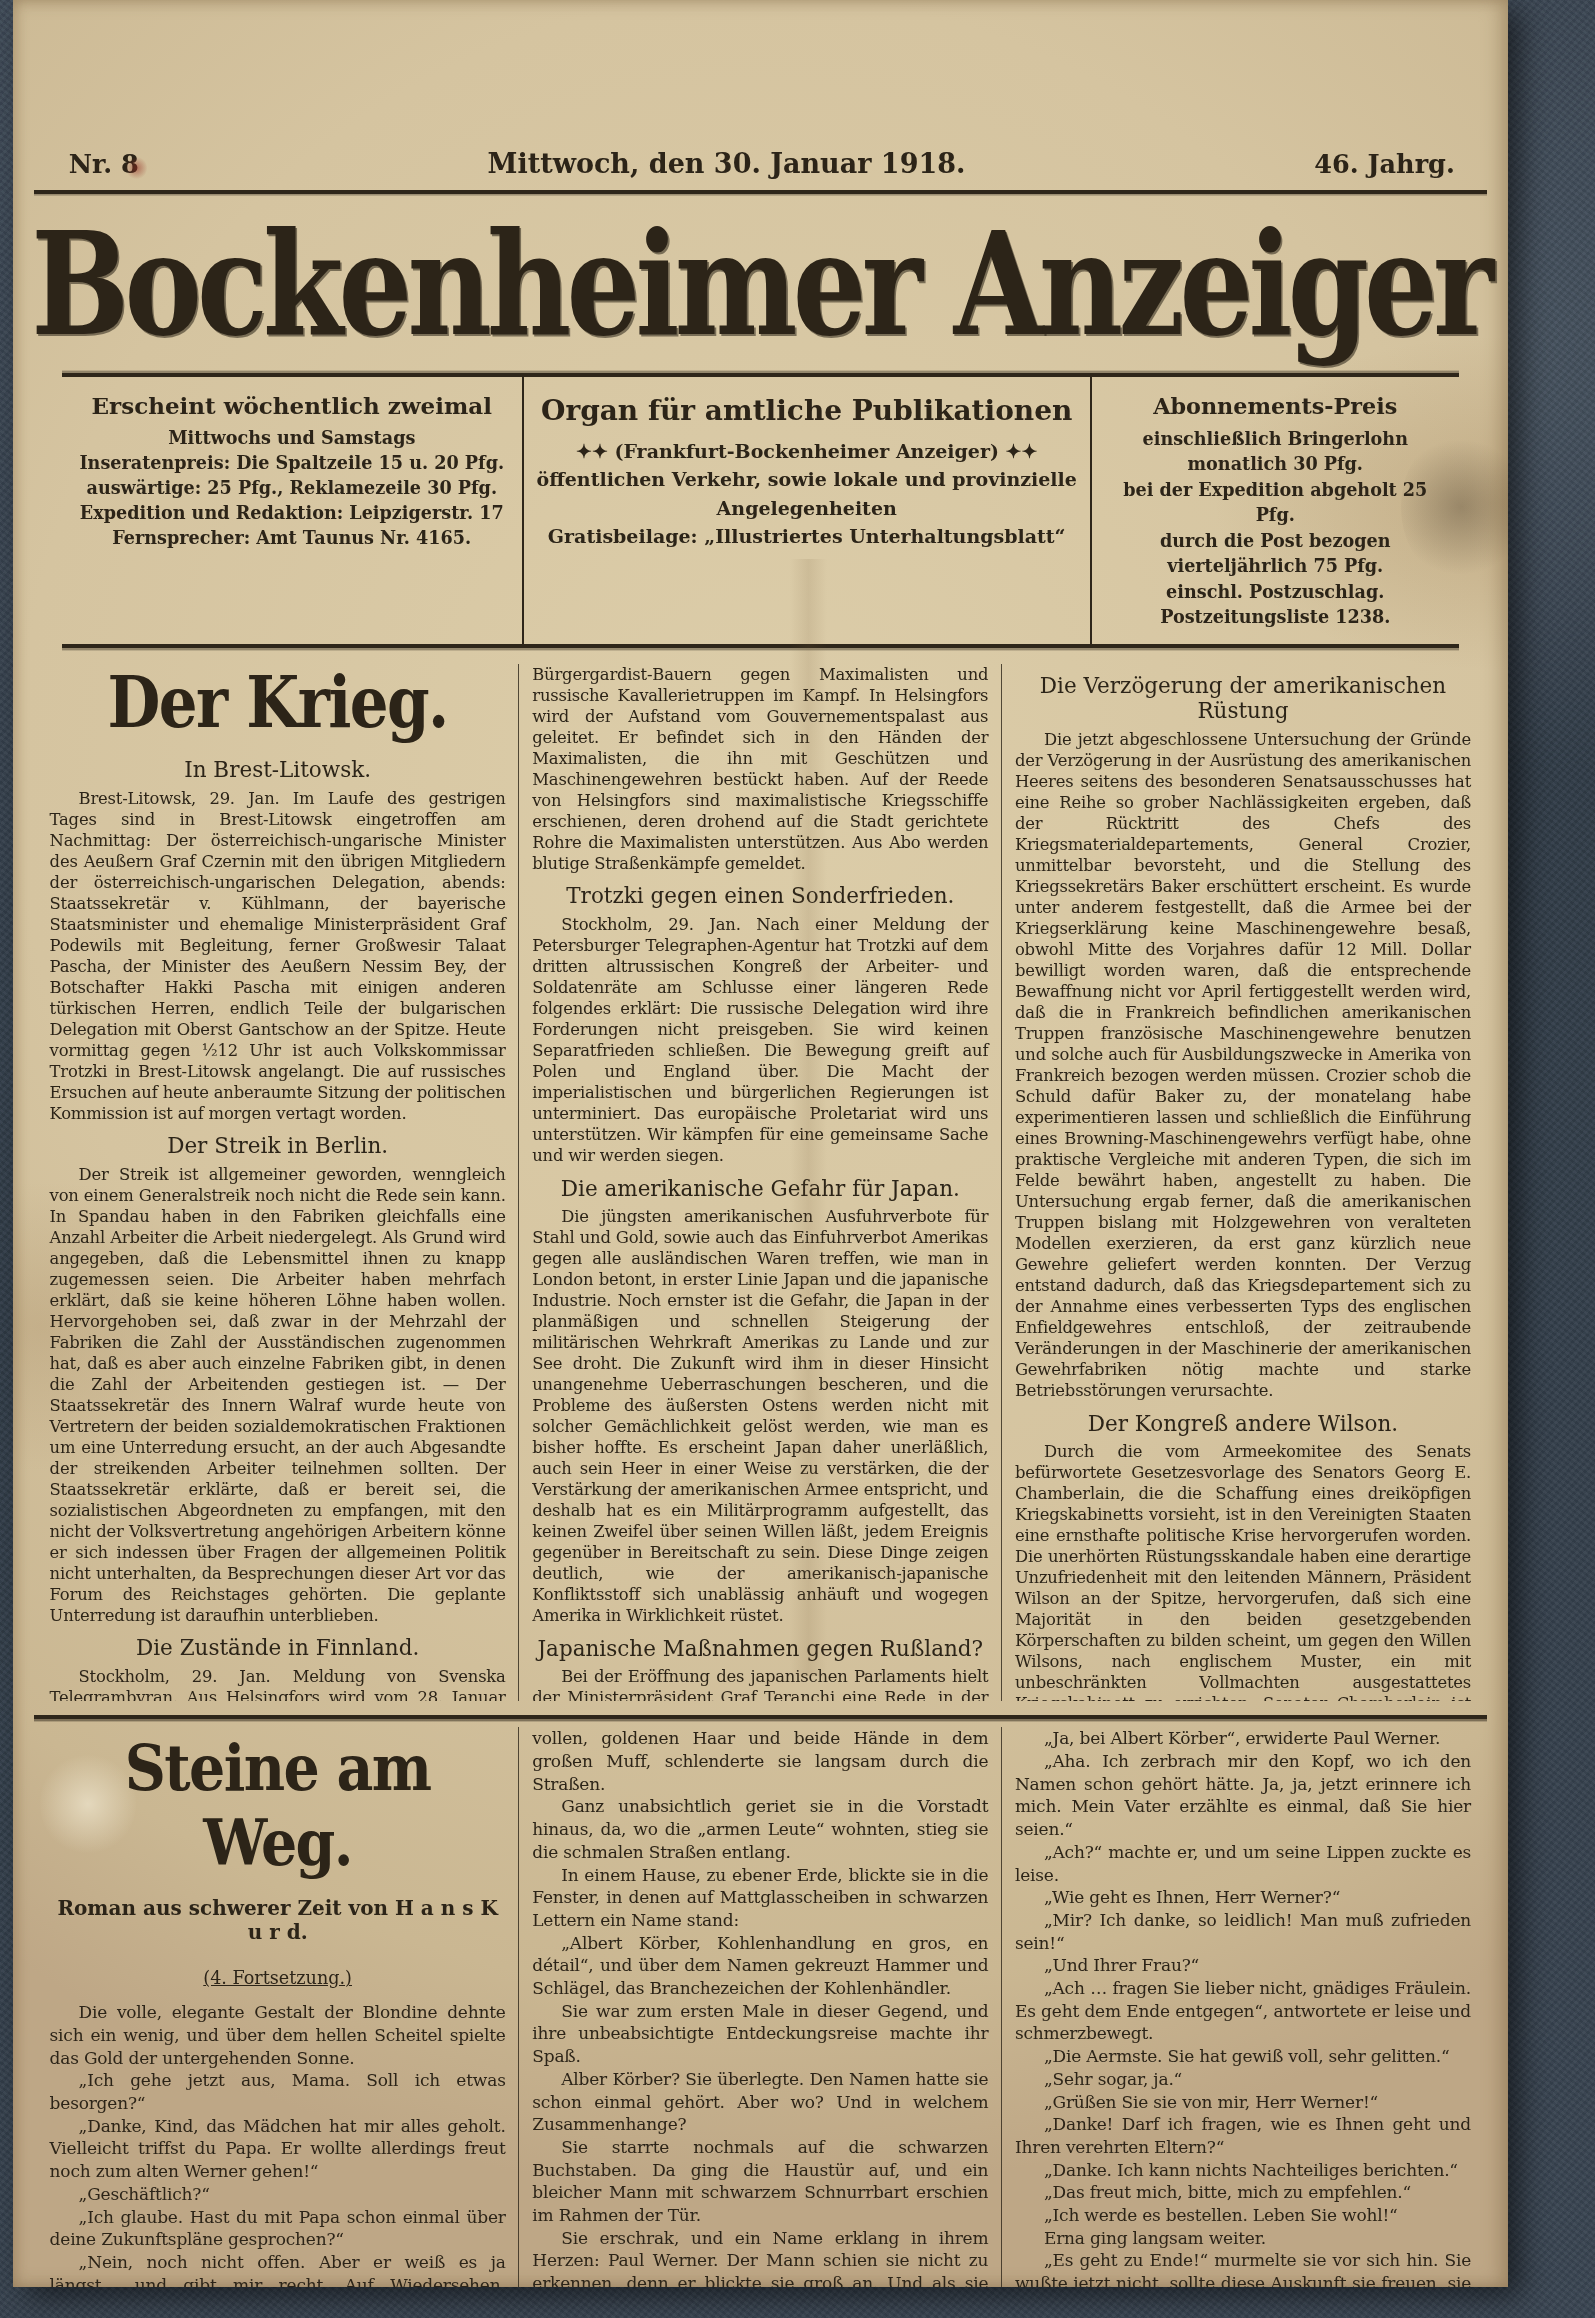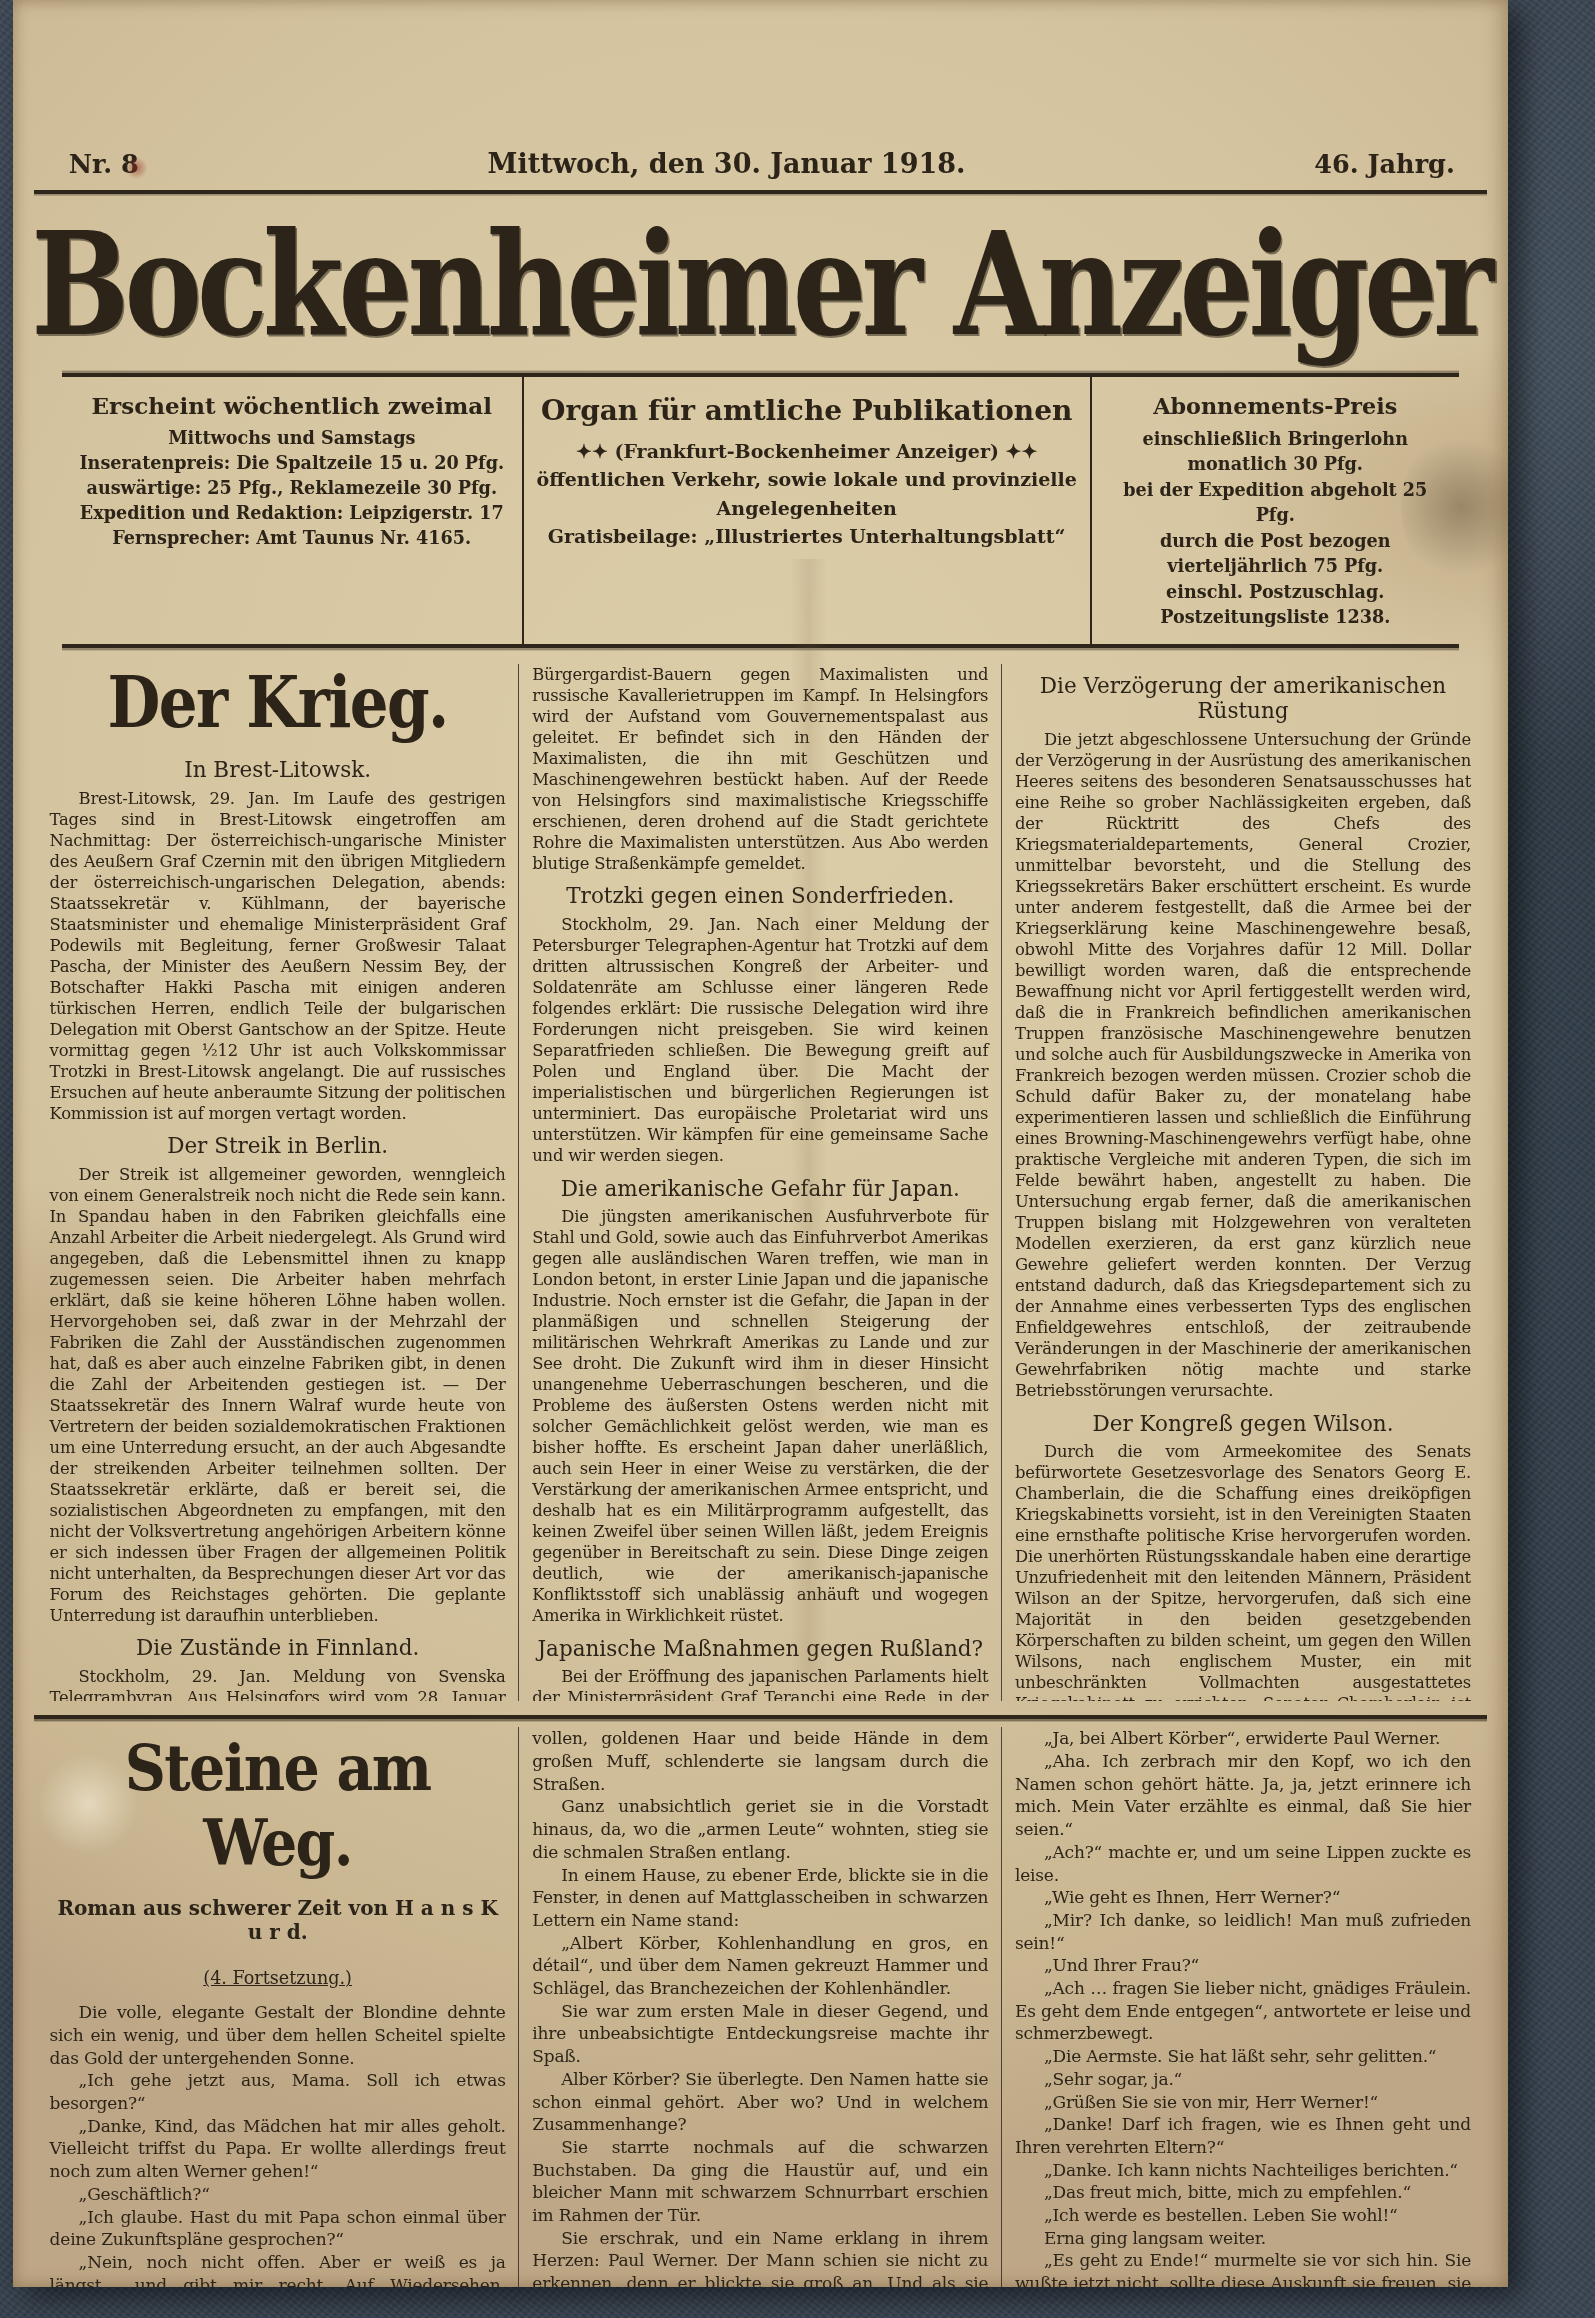--- a/index.html
+++ b/index.html
@@ -121,21 +121,21 @@
         <div class="blk-h">Trotzki gegen einen Sonderfrieden.</div>
         <p class="blk-p">Stockholm, 29. Jan. Nach einer Meldung der Petersburger Telegraphen-Agentur hat Trotzki auf dem dritten altrussischen Kongreß der Arbeiter- und Soldatenräte am Schlusse einer längeren Rede folgendes erklärt: Die russische Delegation wird ihre Forderungen nicht preisgeben. Sie wird keinen Separatfrieden schließen. Die Bewegung greift auf Polen und England über. Die Macht der imperialistischen und bürgerlichen Regierungen ist unterminiert. Das europäische Proletariat wird uns unterstützen. Wir kämpfen für eine gemeinsame Sache und wir werden siegen.</p>
         <div class="blk-h">Die amerikanische Gefahr für Japan.</div>
         <p class="blk-p">Die jüngsten amerikanischen Ausfuhrverbote für Stahl und Gold, sowie auch das Einfuhrverbot Amerikas gegen alle ausländischen Waren treffen, wie man in London betont, in erster Linie Japan und die japanische Industrie. Noch ernster ist die Gefahr, die Japan in der planmäßigen und schnellen Steigerung der militärischen Wehrkraft Amerikas zu Lande und zur See droht. Die Zukunft wird ihm in dieser Hinsicht unangenehme Ueberraschungen bescheren, und die Probleme des äußersten Ostens werden nicht mit solcher Gemächlichkeit gelöst werden, wie man es bisher hoffte. Es erscheint Japan daher unerläßlich, auch sein Heer in einer Weise zu verstärken, die der Verstärkung der amerikanischen Armee entspricht, und deshalb hat es ein Militärprogramm aufgestellt, das keinen Zweifel über seinen Willen läßt, jedem Ereignis gegenüber in Bereitschaft zu sein. Diese Dinge zeigen deutlich, wie der amerikanisch-japanische Konfliktsstoff sich unablässig anhäuft und wogegen Amerika in Wirklichkeit rüstet.</p>
         <div class="blk-h">Japanische Maßnahmen gegen Rußland?</div>
         <p class="blk-p">Bei der Eröffnung des japanischen Parlaments hielt der Ministerpräsident Graf Teranchi eine Rede, in der er Pariser Meldungen zufolge sagte: Die Wendung der Ereignisse in Rußland ist für uns ein Gegenstand ernstester Sorge. Wir wünschen, daß Rußland sich eine dauerhafte Regierung schafft, indem wir feststellen, daß leider die Unordnung auf Ostasien übergreift. Es ist zu befürchten, daß sie den Frieden im äußersten Osten bedroht, der die Grundlage der Politik unseres Reiches bildet. Wenn die Unruhen die nationalen Interessen bedrohen, wird die Regierung die geeigneten Maßnahmen treffen. Der Minister des Auswärtigen Baron Motono unterstützte diese Worte und fügte hinzu: Die Verantwortung für die Aufrechterhaltung der Sicherheit im äußersten Osten fällt Japan zu. Dieses darf vor keinem Opfer zurückschrecken, um einen dauerhaften Frieden zu sichern.</p>
       </div>
     <div class="ncol">
         <div class="blk-h">Die Verzögerung der amerikanischen Rüstung</div>
         <p class="blk-p">Die jetzt abgeschlossene Untersuchung der Gründe der Verzögerung in der Ausrüstung des amerikanischen Heeres seitens des besonderen Senatsausschusses hat eine Reihe so grober Nachlässigkeiten ergeben, daß der Rücktritt des Chefs des Kriegsmaterialdepartements, General Crozier, unmittelbar bevorsteht, und die Stellung des Kriegssekretärs Baker erschüttert erscheint. Es wurde unter anderem festgestellt, daß die Armee bei der Kriegserklärung keine Maschinengewehre besaß, obwohl Mitte des Vorjahres dafür 12 Mill. Dollar bewilligt worden waren, daß die entsprechende Bewaffnung nicht vor April fertiggestellt werden wird, daß die in Frankreich befindlichen amerikanischen Truppen französische Maschinengewehre benutzen und solche auch für Ausbildungszwecke in Amerika von Frankreich bezogen werden müssen. Crozier schob die Schuld dafür Baker zu, der monatelang habe experimentieren lassen und schließlich die Einführung eines Browning-Maschinengewehrs verfügt habe, ohne praktische Vergleiche mit anderen Typen, die sich im Felde bewährt haben, angestellt zu haben. Die Untersuchung ergab ferner, daß die amerikanischen Truppen bislang mit Holzgewehren von veralteten Modellen exerzieren, da erst ganz kürzlich neue Gewehre geliefert werden konnten. Der Verzug entstand dadurch, daß das Kriegsdepartement sich zu der Annahme eines verbesserten Typs des englischen Enfieldgewehres entschloß, der zeitraubende Veränderungen in der Maschinerie der amerikanischen Gewehrfabriken nötig machte und starke Betriebsstörungen verursachte.</p>
-        <div class="blk-h">Der Kongreß gegen Wilson.</div>
+        <div class="blk-h">Der Kongreß andere Wilson.</div>
         <p class="blk-p">Durch die vom Armeekomitee des Senats befürwortete Gesetzesvorlage des Senators Georg E. Chamberlain, die die Schaffung eines dreiköpfigen Kriegskabinetts vorsieht, ist in den Vereinigten Staaten eine ernsthafte politische Krise hervorgerufen worden. Die unerhörten Rüstungsskandale haben eine derartige Unzufriedenheit mit den leitenden Männern, Präsident Wilson an der Spitze, hervorgerufen, daß sich eine Majorität in den beiden gesetzgebenden Körperschaften zu bilden scheint, um gegen den Willen Wilsons, nach englischem Muster, ein mit unbeschränkten Vollmachten ausgestattetes Kriegskabinett zu errichten. Senator Chamberlain ist einer der Führer der demokratischen Partei und galt als eine der stärksten Stützen Wilsons. Wie viele andere Mitglieder der Partei ist auch er durch die autokratischen Methoden des Präsidenten Wilson abgestoßen worden, und die unglaublichen Mißstände in der Kriegsrüstung haben ihn veranlaßt, offen mit der Forderung hervorzutreten, die Gewalt des Präsidenten erheblich zu beschneiden.</p>
       </div>
   </div>
 
   <div class="feu-rule"></div>
 
   <div class="feuilleton">
     <div class="fcol">
       <div class="feu-title">Steine am Weg.</div>
       <div class="feu-sub">Roman aus schwerer Zeit von H a n s  K u r d.</div>
@@ -160,21 +160,21 @@
         <p class="blk-p">Sie erschrak, und ein Name erklang in ihrem Herzen: Paul Werner. Der Mann schien sie nicht zu erkennen, denn er blickte sie groß an. Und als sie ihm dann voll in das bleiche Gesicht sah, da leuchtete es in seinen Augen erkennend auf, er zog den Hut.</p>
       </div>
     <div class="fcol">
         <p class="blk-p">„Ja, bei Albert Körber“, erwiderte Paul Werner.</p>
         <p class="blk-p">„Aha. Ich zerbrach mir den Kopf, wo ich den Namen schon gehört hätte. Ja, ja, jetzt erinnere ich mich. Mein Vater erzählte es einmal, daß Sie hier seien.“</p>
         <p class="blk-p">„Ach?“ machte er, und um seine Lippen zuckte es leise.</p>
         <p class="blk-p">„Wie geht es Ihnen, Herr Werner?“</p>
         <p class="blk-p">„Mir? Ich danke, so leidlich! Man muß zufrieden sein!“</p>
         <p class="blk-p">„Und Ihrer Frau?“</p>
         <p class="blk-p">„Ach … fragen Sie lieber nicht, gnädiges Fräulein. Es geht dem Ende entgegen“, antwortete er leise und schmerzbewegt.</p>
-        <p class="blk-p">„Die Aermste. Sie hat läßt sehr, sehr gelitten.“</p>
+        <p class="blk-p">„Die Aermste. Sie hat gewiß voll, sehr gelitten.“</p>
         <p class="blk-p">„Sehr sogar, ja.“</p>
         <p class="blk-p">„Grüßen Sie sie von mir, Herr Werner!“</p>
         <p class="blk-p">„Danke! Darf ich fragen, wie es Ihnen geht und Ihren verehrten Eltern?“</p>
         <p class="blk-p">„Danke. Ich kann nichts Nachteiliges berichten.“</p>
         <p class="blk-p">„Das freut mich, bitte, mich zu empfehlen.“</p>
         <p class="blk-p">„Ich werde es bestellen. Leben Sie wohl!“</p>
         <p class="blk-p">Erna ging langsam weiter.</p>
         <p class="blk-p">„Es geht zu Ende!“ murmelte sie vor sich hin. Sie wußte jetzt nicht, sollte diese Auskunft sie freuen, sie traurig stimmen? Jenes Weib, es hatte ihr zwar den ärgsten Schlag versetzt, weil es sich in ihre Liebe zu Paul Werner hineingedrängt, ihr den Geliebten geraubt hatte, ja, und sie hätte wohl auch Haß verdient, die Anni, wenn sie jetzt nicht so furchtbar leiden müßte. Aber sprach damals nicht eine heiße Liebe des Mannes, sein fieberndes Blut, eine gewaltige Sprache? Und schließlich, hatte sie nicht damals all</p>
       </div>
   </div>

